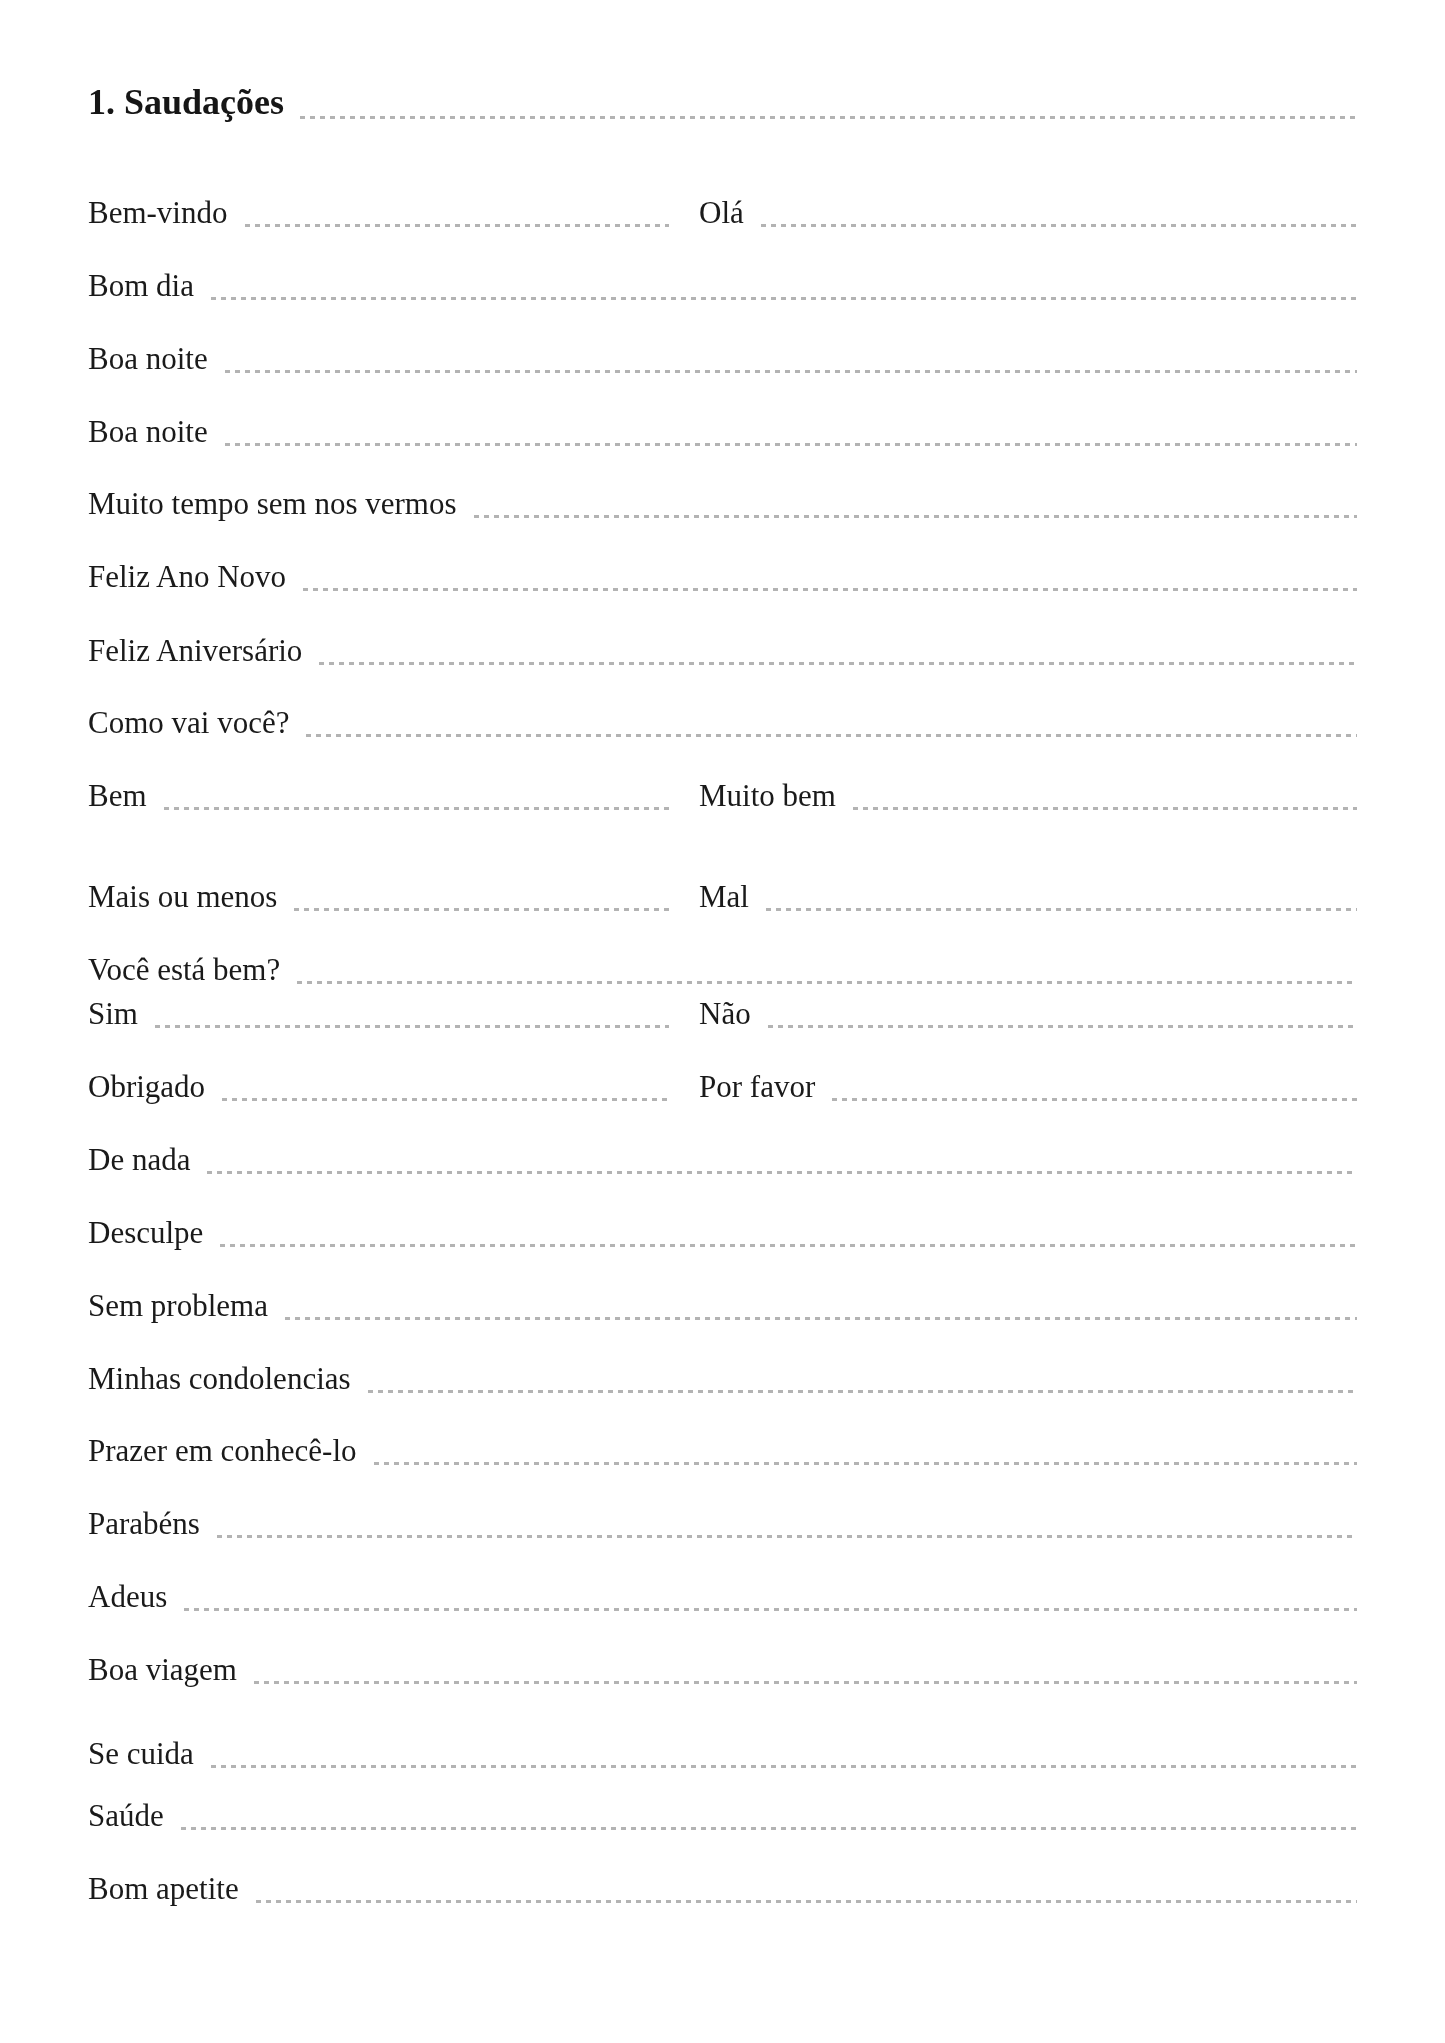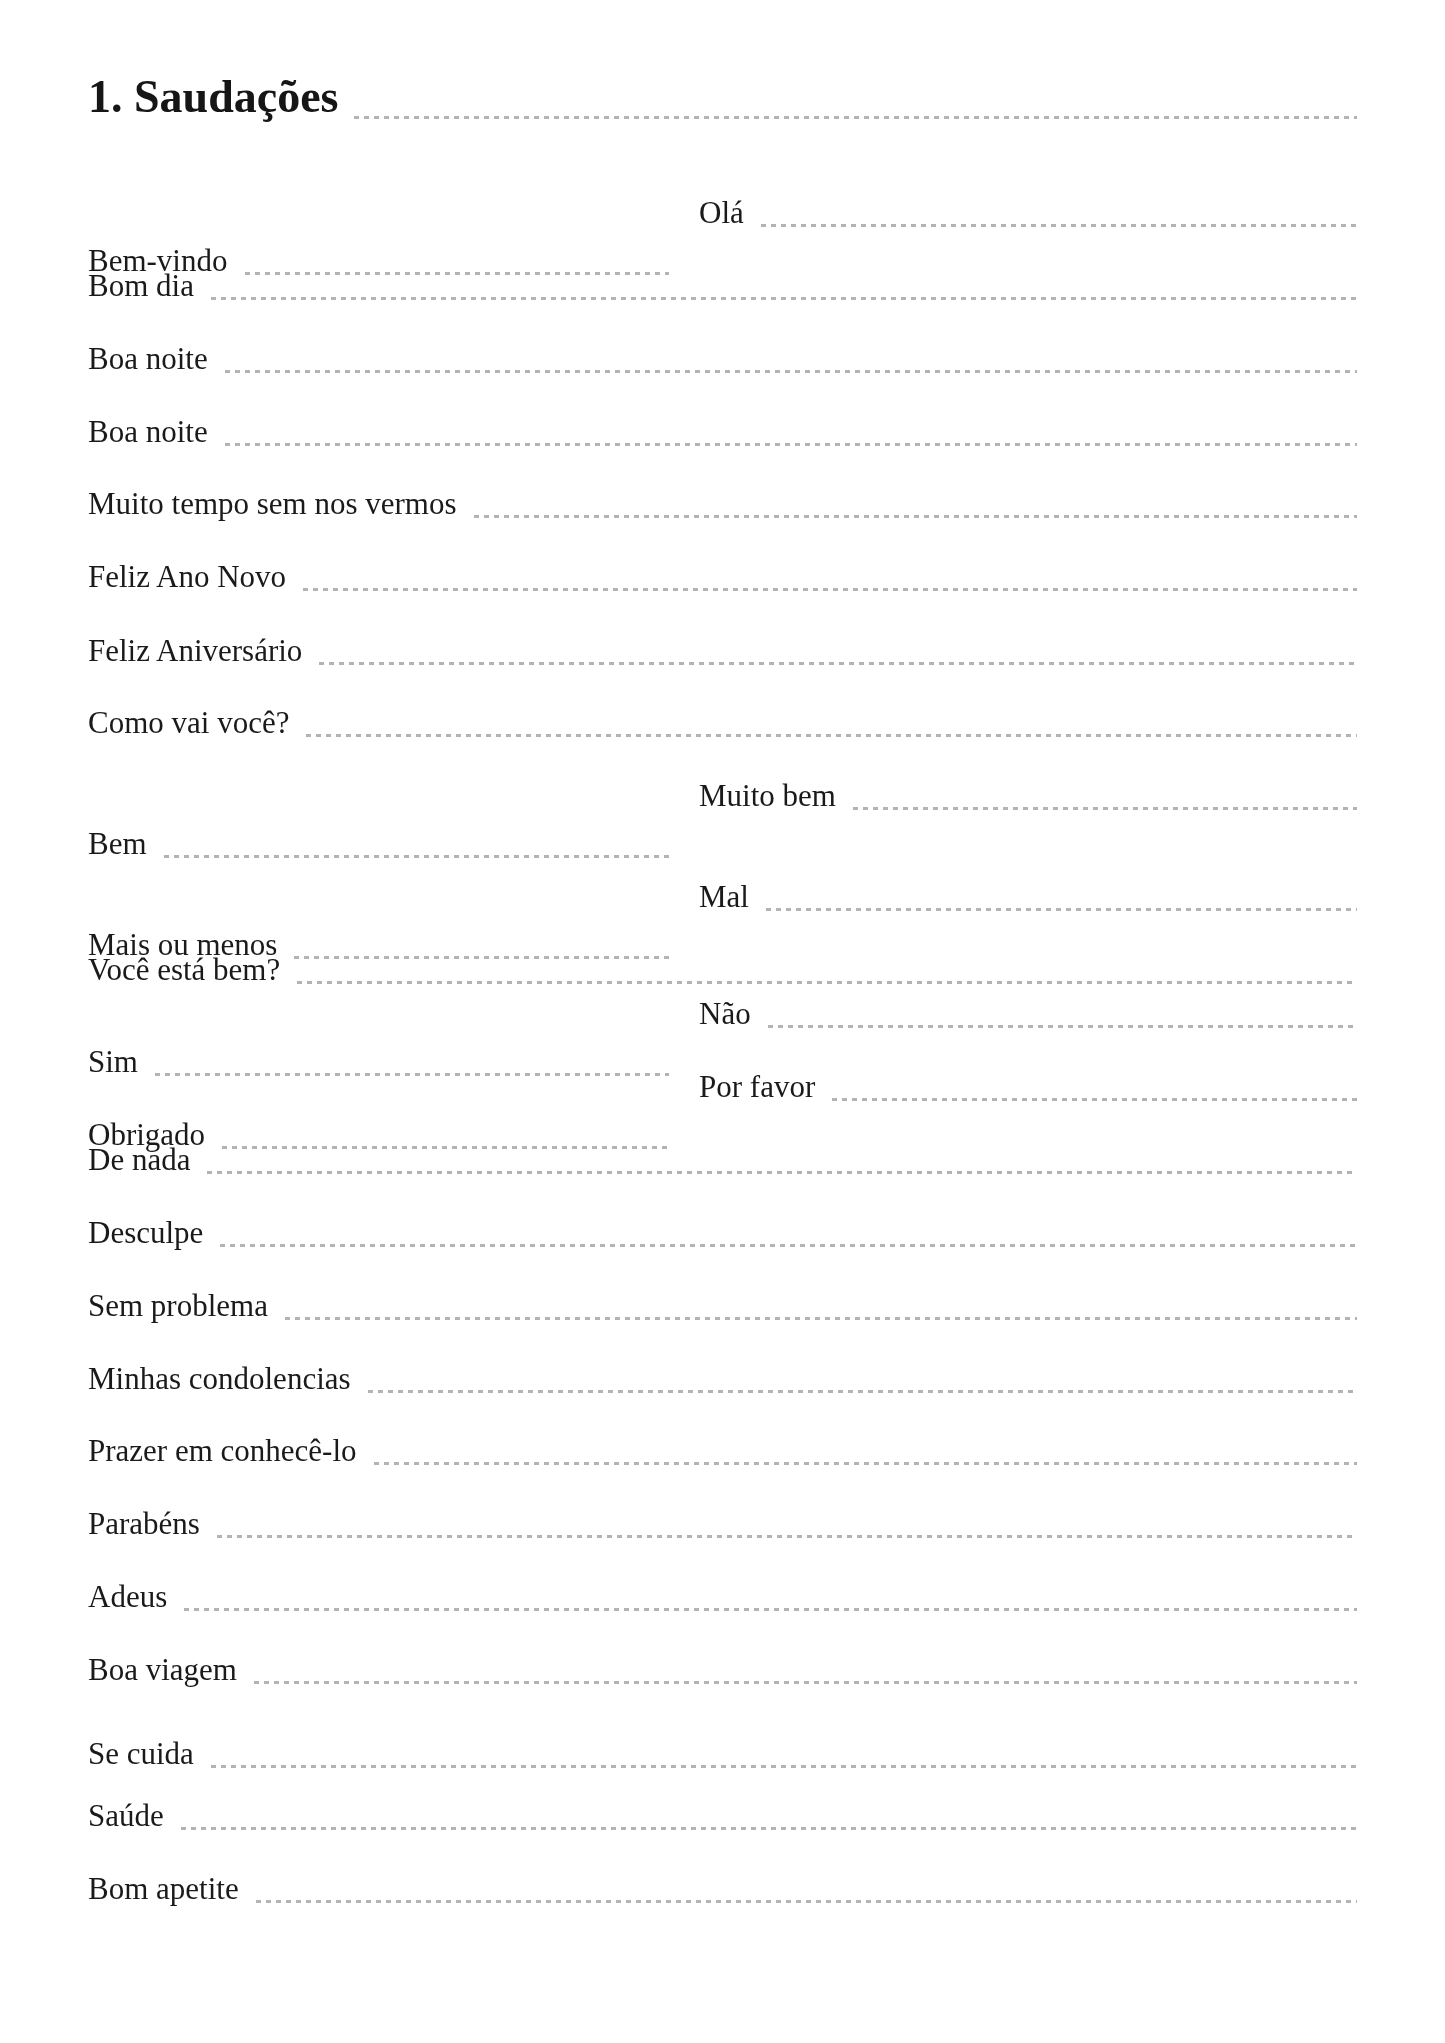--- a/index.html
+++ b/index.html
@@ -20,36 +20,36 @@
     left: 88px;
     width: 1269px;
     display: flex;
   }
   #title-row {
     top: 58px;
     height: 64px;
     align-items: flex-end;
   }
   .title-text {
-    font-size: 46px;
+    font-size: 36px;
     font-weight: bold;
     color: #161616;
     line-height: 1;
     margin-bottom: 2px;
     white-space: nowrap;
   }
   .phrase-row {
     height: 44px;
   }
   .cell {
     display: flex;
     align-items: flex-end;
     height: 100%;
   }
-  .cell.half-left  { width: 581px; margin-top: 48px; }
+  .cell.half-left  { width: 581px; }
   .cell.half-right { width: 658px; margin-left: 30px; }
   .cell.full      { width: 100%; }
   .phrase-label {
     font-size: 31px;
     color: #1a1a1a;
     line-height: 1;
     margin-bottom: 3px;
     white-space: nowrap;
   }
   .dash-line {

